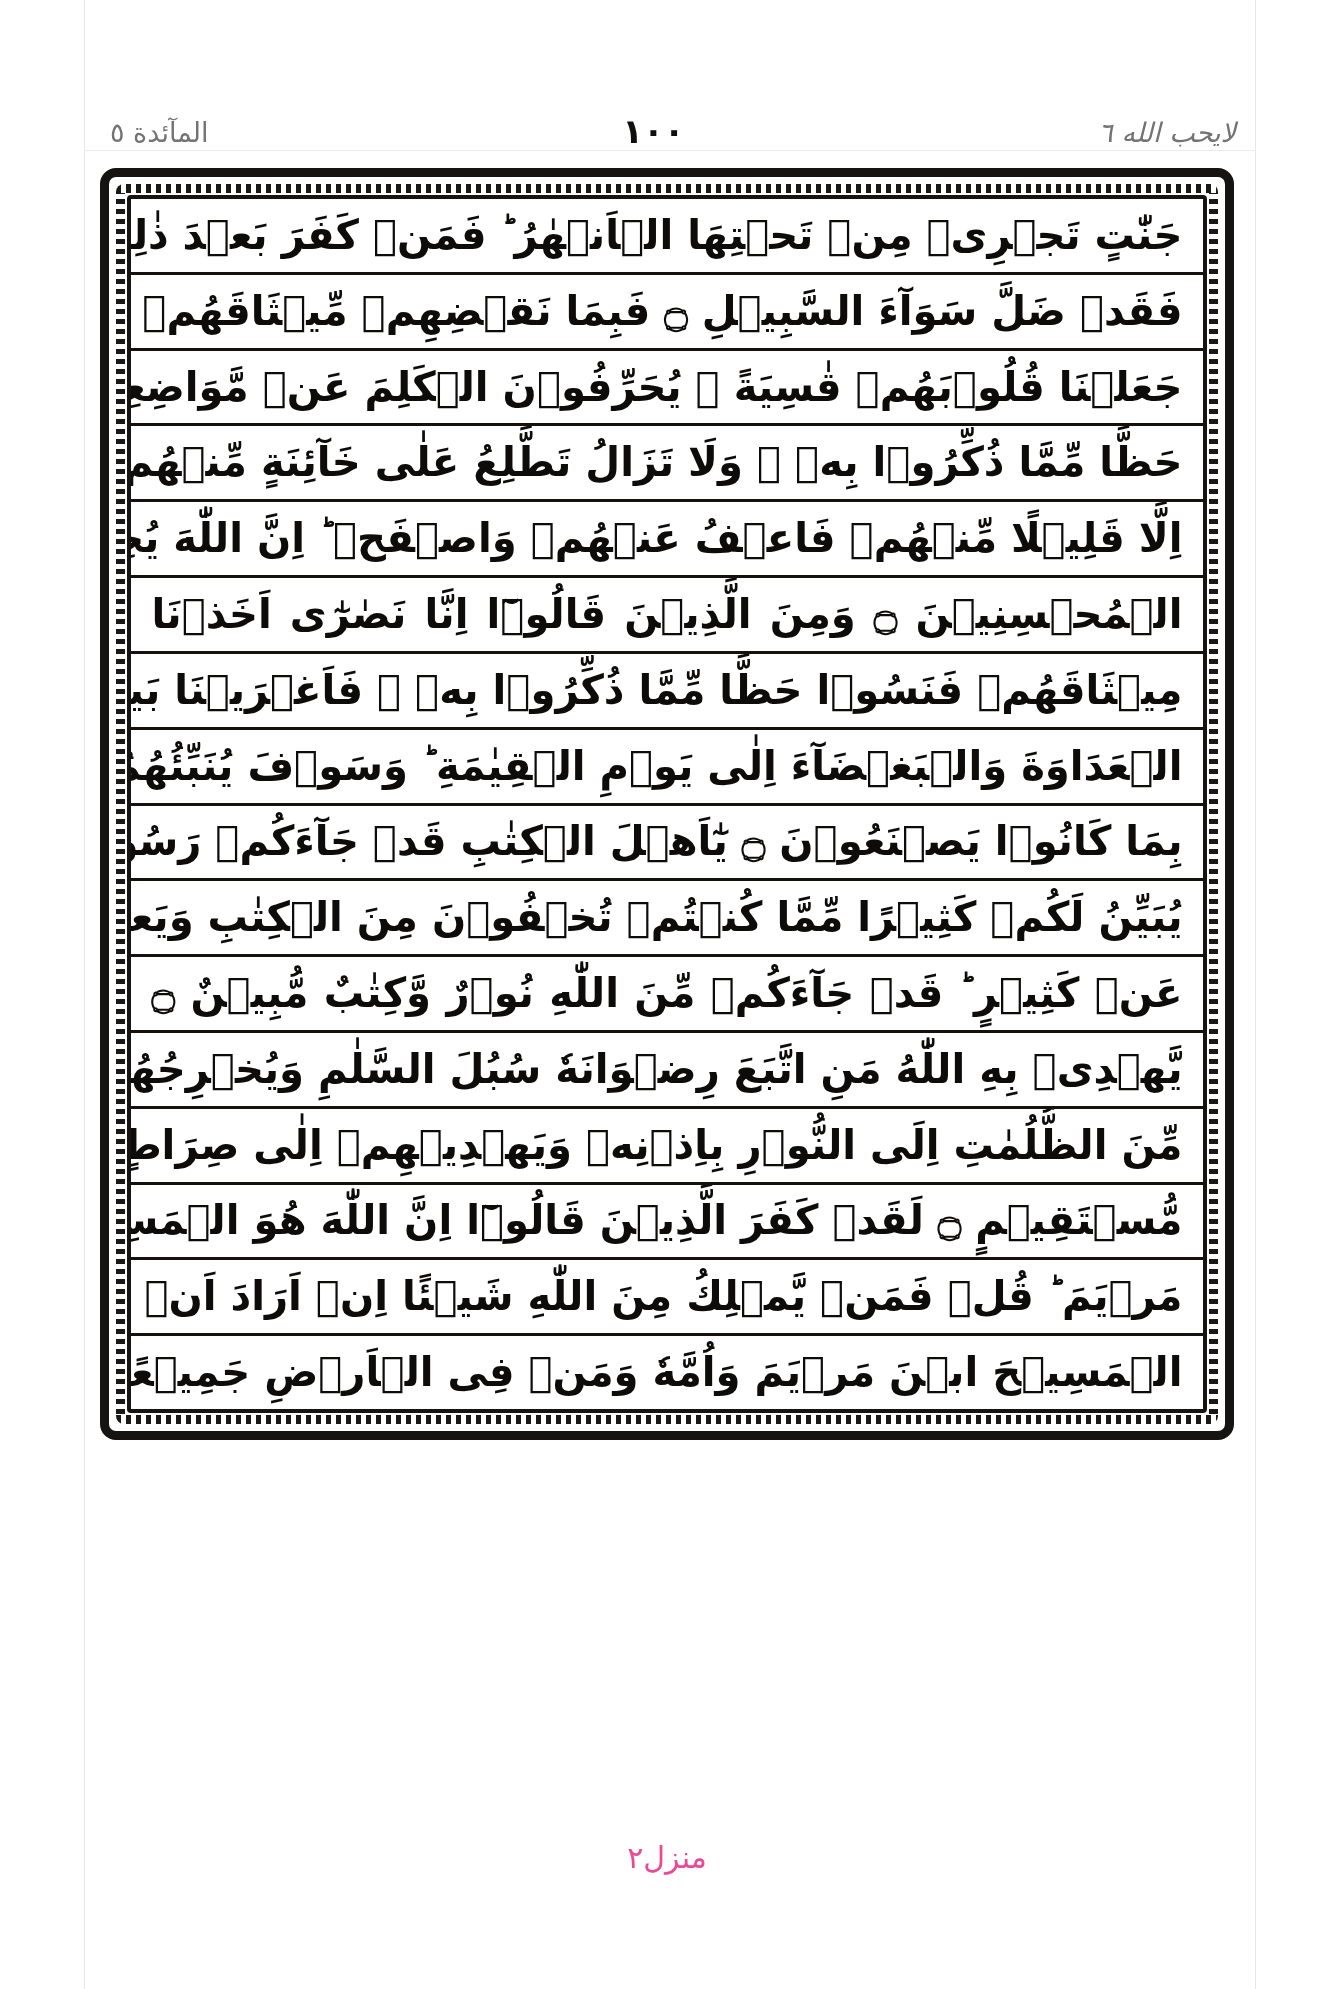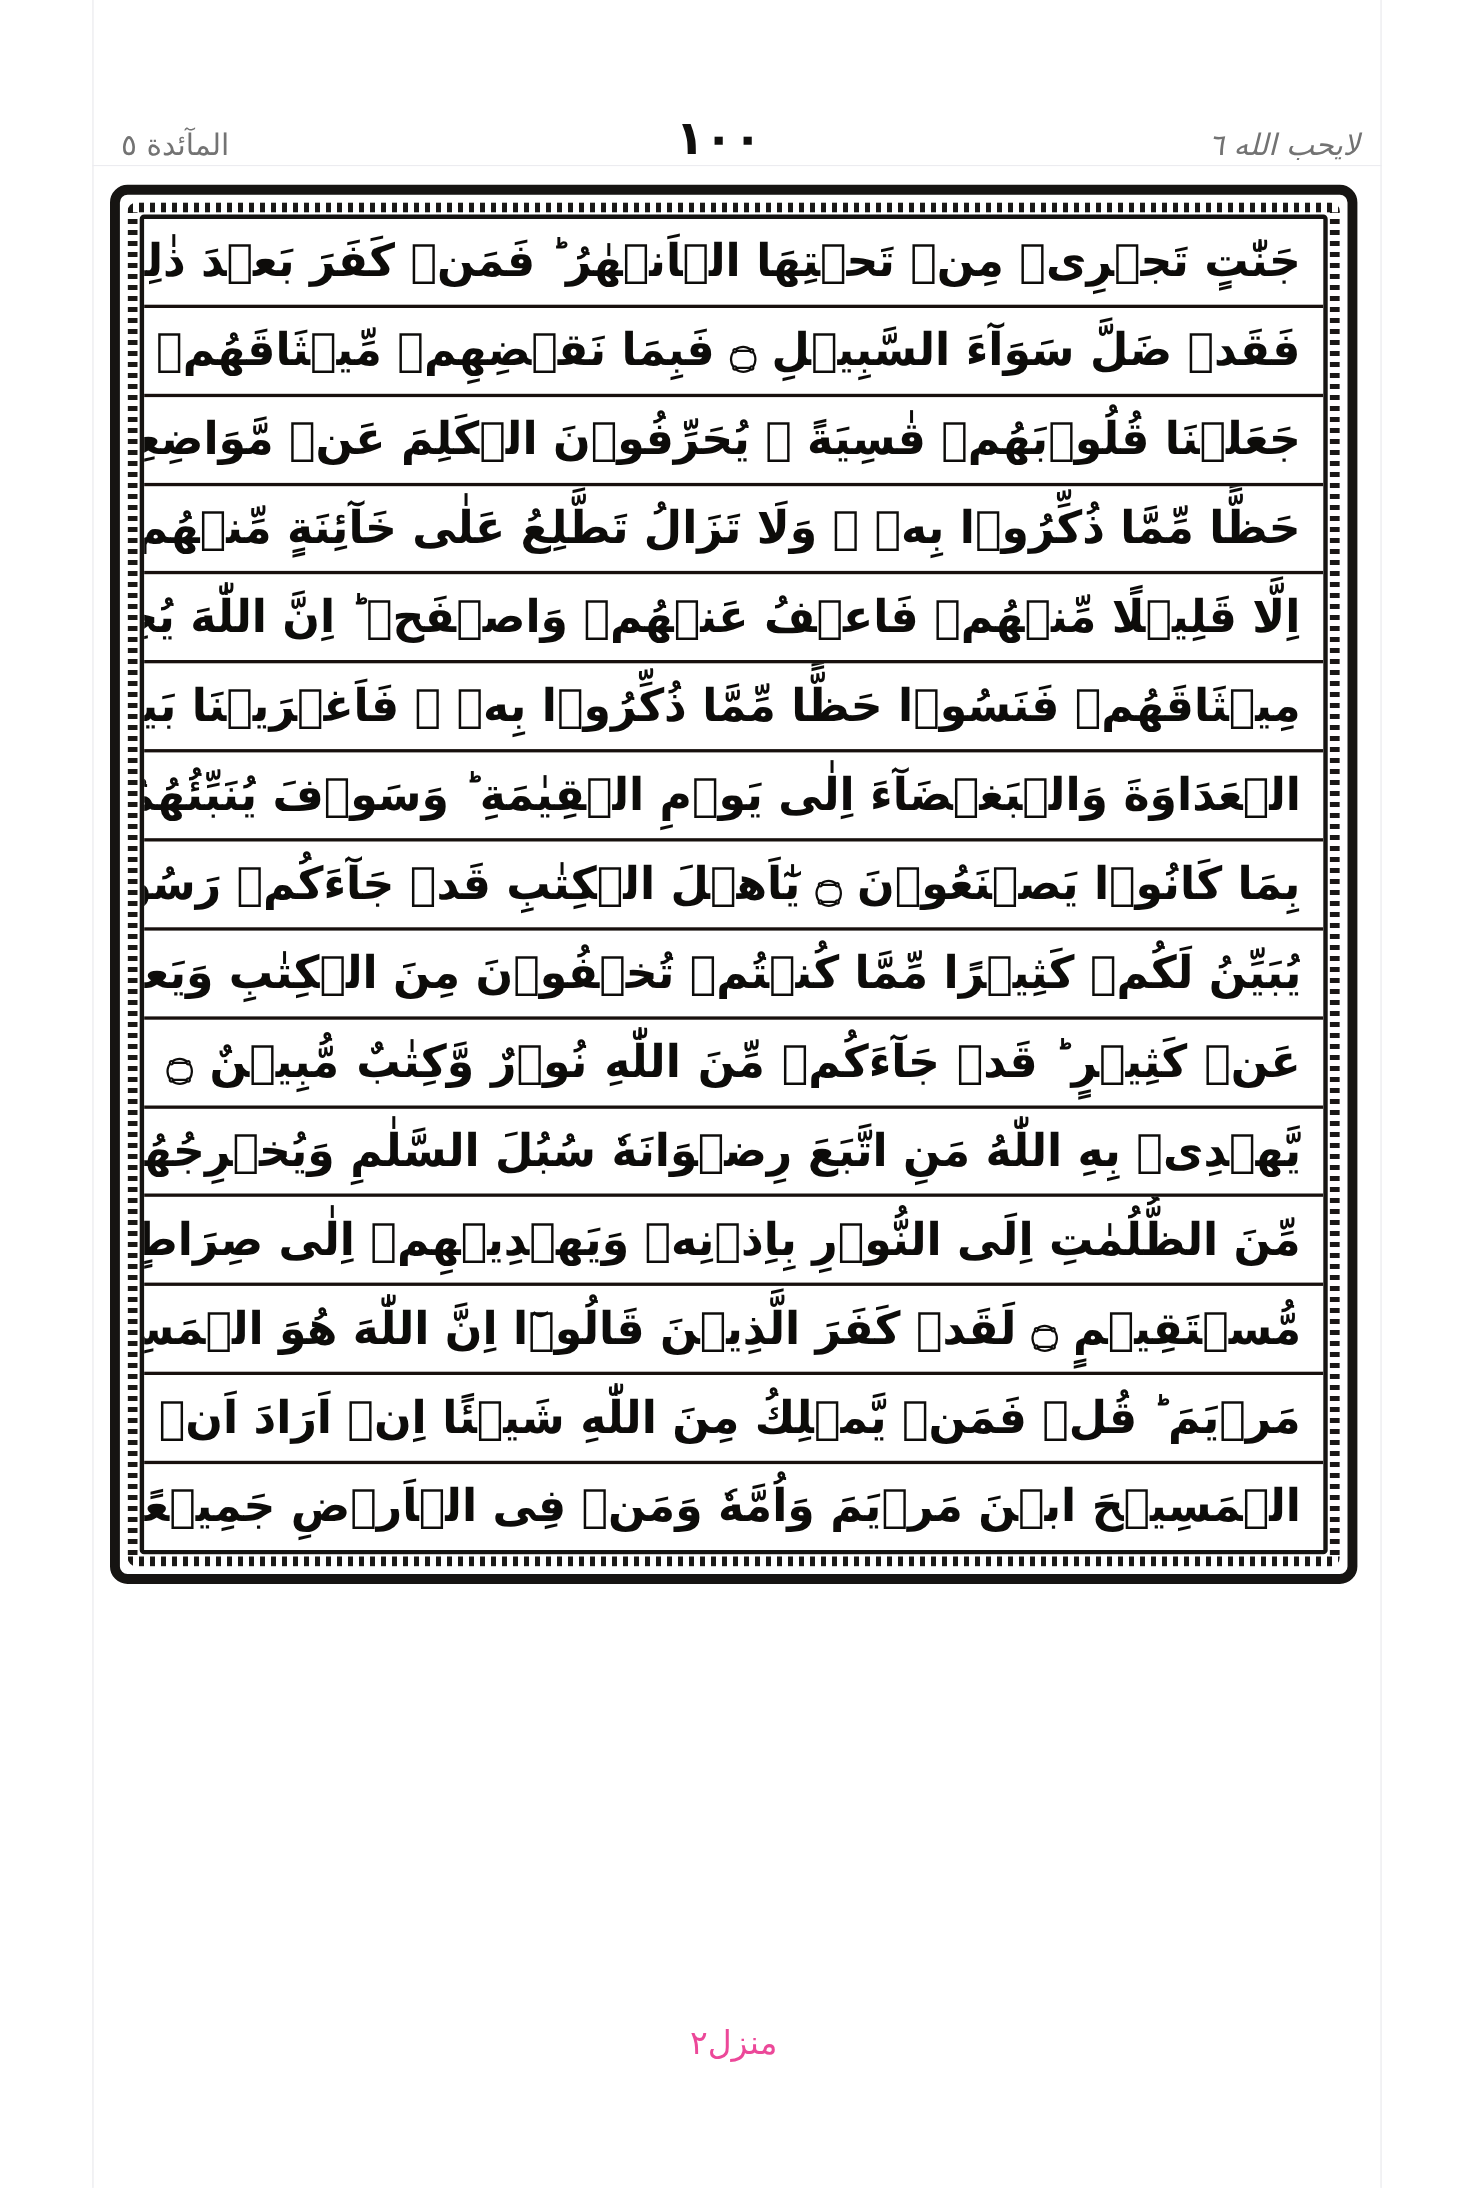--- a/index.html
+++ b/index.html
@@ -48,21 +48,21 @@
     color:#737373;
     letter-spacing:0px;
     line-height:1;
     white-space:nowrap;
     padding-bottom:2px;
   }
   .hdr-right{ padding-right:12px;font-style:italic; }
   .hdr-left{ padding-left:18px; }
   .hdr-page{
     font-family:"DejaVu Sans","Liberation Sans",sans-serif;
-    font-size:43px;
+    font-size:34px;
     font-weight:bold;
     color:#100f0d;
     line-height:1;
     letter-spacing:2px;
     padding-bottom:0px;
   }
 
   
   .frame-outer{
     position:absolute;
@@ -184,20 +184,23 @@
         <div class="qline">
           <div class="qtext">جَعَلۡنَا قُلُوۡبَهُمۡ قٰسِيَةً ۚ يُحَرِّفُوۡنَ الۡكَلِمَ عَنۡ مَّوَاضِعِهٖ ۙ وَنَسُوۡا</div>
         </div>
         <div class="qline">
           <div class="qtext">حَظًّا مِّمَّا ذُكِّرُوۡا بِهٖ ۚ وَلَا تَزَالُ تَطَّلِعُ عَلٰى خَآئِنَةٍ مِّنۡهُمۡ</div>
         </div>
         <div class="qline">
           <div class="qtext">اِلَّا قَلِيۡلًا مِّنۡهُمۡ فَاعۡفُ عَنۡهُمۡ وَاصۡفَحۡ ؕ اِنَّ اللّٰهَ يُحِبُّ</div>
         </div>
         <div class="qline">
+          <div class="qtext">الۡمُحۡسِنِيۡنَ ۝ وَمِنَ الَّذِيۡنَ قَالُوۡٓا اِنَّا نَصٰرٰٓى اَخَذۡنَا</div>
+        </div>
+        <div class="qline">
           <div class="qtext">مِيۡثَاقَهُمۡ فَنَسُوۡا حَظًّا مِّمَّا ذُكِّرُوۡا بِهٖ ۖ فَاَغۡرَيۡنَا بَيۡنَهُمُ</div>
         </div>
         <div class="qline">
           <div class="qtext">الۡعَدَاوَةَ وَالۡبَغۡضَآءَ اِلٰى يَوۡمِ الۡقِيٰمَةِ ؕ وَسَوۡفَ يُنَبِّئُهُمُ اللّٰهُ</div>
         </div>
         <div class="qline">
           <div class="qtext">بِمَا كَانُوۡا يَصۡنَعُوۡنَ ۝ يٰٓاَهۡلَ الۡكِتٰبِ قَدۡ جَآءَكُمۡ رَسُوۡلُنَا</div>
         </div>
         <div class="qline">
           <div class="qtext">يُبَيِّنُ لَكُمۡ كَثِيۡرًا مِّمَّا كُنۡتُمۡ تُخۡفُوۡنَ مِنَ الۡكِتٰبِ وَيَعۡفُوۡا</div>

